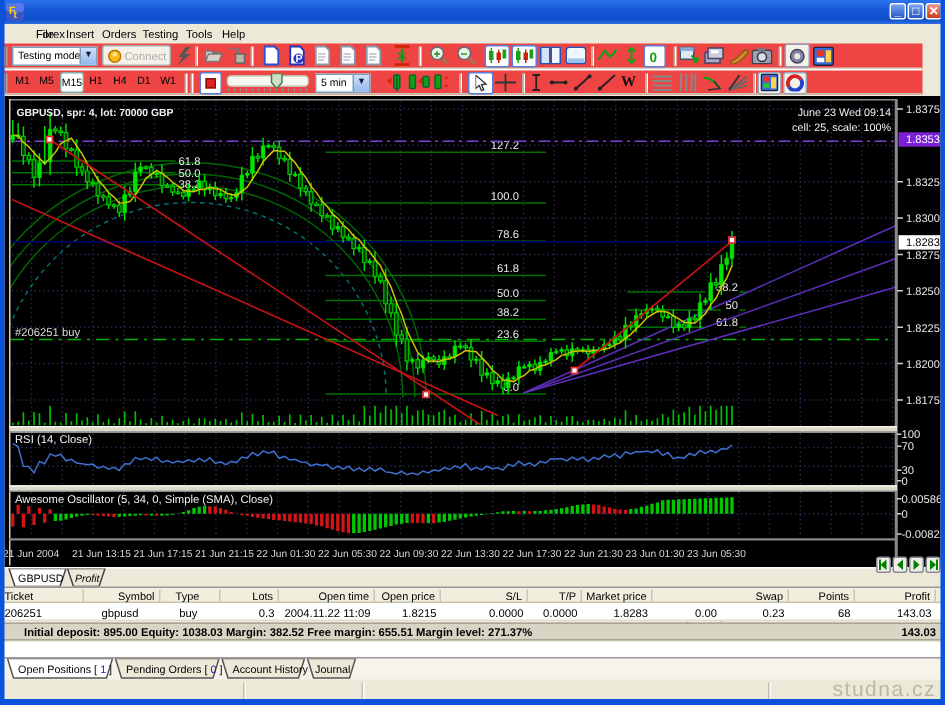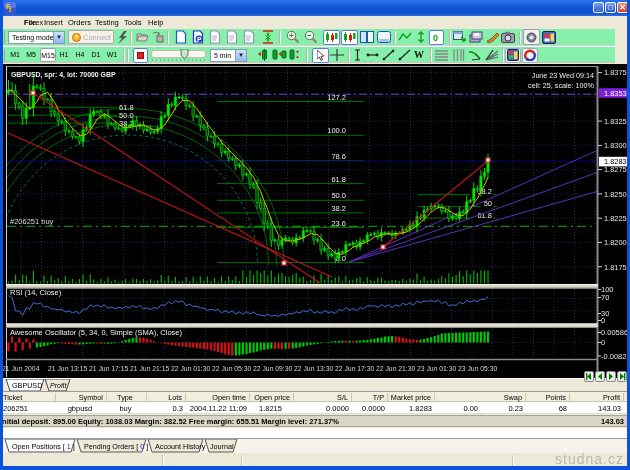--- a/index.html
+++ b/index.html
@@ -2,21 +2,21 @@
 <html><head><meta charset="utf-8"><style>
 *{margin:0;padding:0;box-sizing:border-box}
 html,body{width:630px;height:470px;overflow:hidden}
 body{font-family:"Liberation Sans",sans-serif;background:#ece9d8;position:relative}
 .abs{position:absolute}
 .title{position:absolute;left:0;top:0;right:0;height:16px;background:linear-gradient(180deg,#2b74ec 0%,#1254d4 45%,#0f50cc 82%,#2e6fe2 100%);color:#fff;font-weight:bold;font-size:8.6px;line-height:16px}
 .title .txt{position:absolute;left:18px;top:0}
 .tbtn{position:absolute;top:2px;width:11px;height:11px;border-radius:2px;border:1px solid #fff;font-size:8px;color:#fff;text-align:center;line-height:9px}
 .menu{position:absolute;left:0;right:0;top:16px;height:13px;background:#ece9d8;font-size:7.5px;color:#000}
 .menu span{position:absolute;top:2px}
-.tb{position:absolute;left:0;right:15px;background:#86efac}
+.tb{position:absolute;left:0;right:15px;background:#ef4444}
 .sep{position:absolute;width:2px;border-left:1px solid #b8b4a4;border-right:1px solid #fff}
 .grip{position:absolute;left:2px;width:3px;border-left:1px solid #fff;border-right:1px solid #a8a48f}
 .pressed{background:#fff;border:1px solid #5a7edc;border-radius:2px}
 .raised{background:#f4f2e8;border:1px solid #aaa;border-radius:2px}
 .tfbtn{position:absolute;font-size:7px;color:#000;text-align:center;line-height:13px}
 .combo{position:absolute;background:#fff;border:1px solid #7f9db9;font-size:7px;color:#000}
 .combo .dd{position:absolute;right:0;top:0;bottom:0;width:11px;background:linear-gradient(180deg,#cfe0fb,#94b8ef);border-left:1px solid #7f9db9;color:#123;font-size:6px;text-align:center;line-height:11px}
 .chart{position:absolute;left:3px;top:64px;width:624px;height:314px;background:#000}
 svg{display:block}
 .tabs1{position:absolute;left:0;right:0;top:378px;height:13px;background:#ece9d8;border-top:1px solid #fff}
@@ -423,30 +423,30 @@
 <div style="left:481px;width:45px;">Swap</div>
 <div style="left:526px;width:44px;">Points</div>
 <div style="left:570px;width:54px;">Profit</div>
 </div>
 <div class="trow">
 <div style="left:0px;width:56px;text-align:left;padding-left:3px;">206251</div>
 <div style="left:56px;width:51px;text-align:center;">gbpusd</div>
 <div style="left:107px;width:40px;text-align:center;">buy</div>
 <div style="left:147px;width:39px;">0.3</div>
 <div style="left:186px;width:64px;">2004.11.22 11:09</div>
-<div style="left:250px;width:44px;text-align:center;">1.8215</div>
+<div style="left:250px;width:44px;">1.8215</div>
 <div style="left:294px;width:58px;">0.0000</div>
 <div style="left:352px;width:36px;">0.0000</div>
 <div style="left:388px;width:47px;">1.8283</div>
 <div style="left:435px;width:46px;">0.00</div>
 <div style="left:481px;width:45px;">0.23</div>
 <div style="left:526px;width:44px;">68</div>
 <div style="left:570px;width:54px;">143.03</div>
 </div>
-<div class="status"><span style="padding-left:0">Initial deposit: 895.00 Equity: 1038.03 Margin: 382.52 Free margin: 655.51 Margin level: 271.37%</span><span style="position:absolute;right:6px">143.03</span></div>
+<div class="status"><span style="padding-left:16px">Initial deposit: 895.00 Equity: 1038.03 Margin: 382.52 Free margin: 655.51 Margin level: 271.37%</span><span style="position:absolute;right:6px">143.03</span></div>
 <div class="wht"></div>
 <div class="tabs2">
 <svg class="abs" style="left:0;top:0" width="300" height="15">
 <polygon points="5,0 75,0 71,13 9,13" fill="#fff" stroke="#555" stroke-width="1"></polygon>
 <polygon points="77,0 146,0 142,13 81,13" fill="#ece9d8" stroke="#555" stroke-width="1"></polygon>
 <polygon points="148,0 203,0 199,13 152,13" fill="#ece9d8" stroke="#555" stroke-width="1"></polygon>
 <polygon points="205,0 237,0 233,13 209,13" fill="#ece9d8" stroke="#555" stroke-width="1"></polygon>
 <text x="12" y="9.5" font-size="7.2" fill="#000">Open Positions [ <tspan fill="#2222cc">1</tspan> ]</text>
 <text x="84" y="9.5" font-size="7.2" fill="#000">Pending Orders [ <tspan fill="#2222cc">0</tspan> ]</text>
 <text x="155" y="9.5" font-size="7.2" fill="#000">Account History</text>

